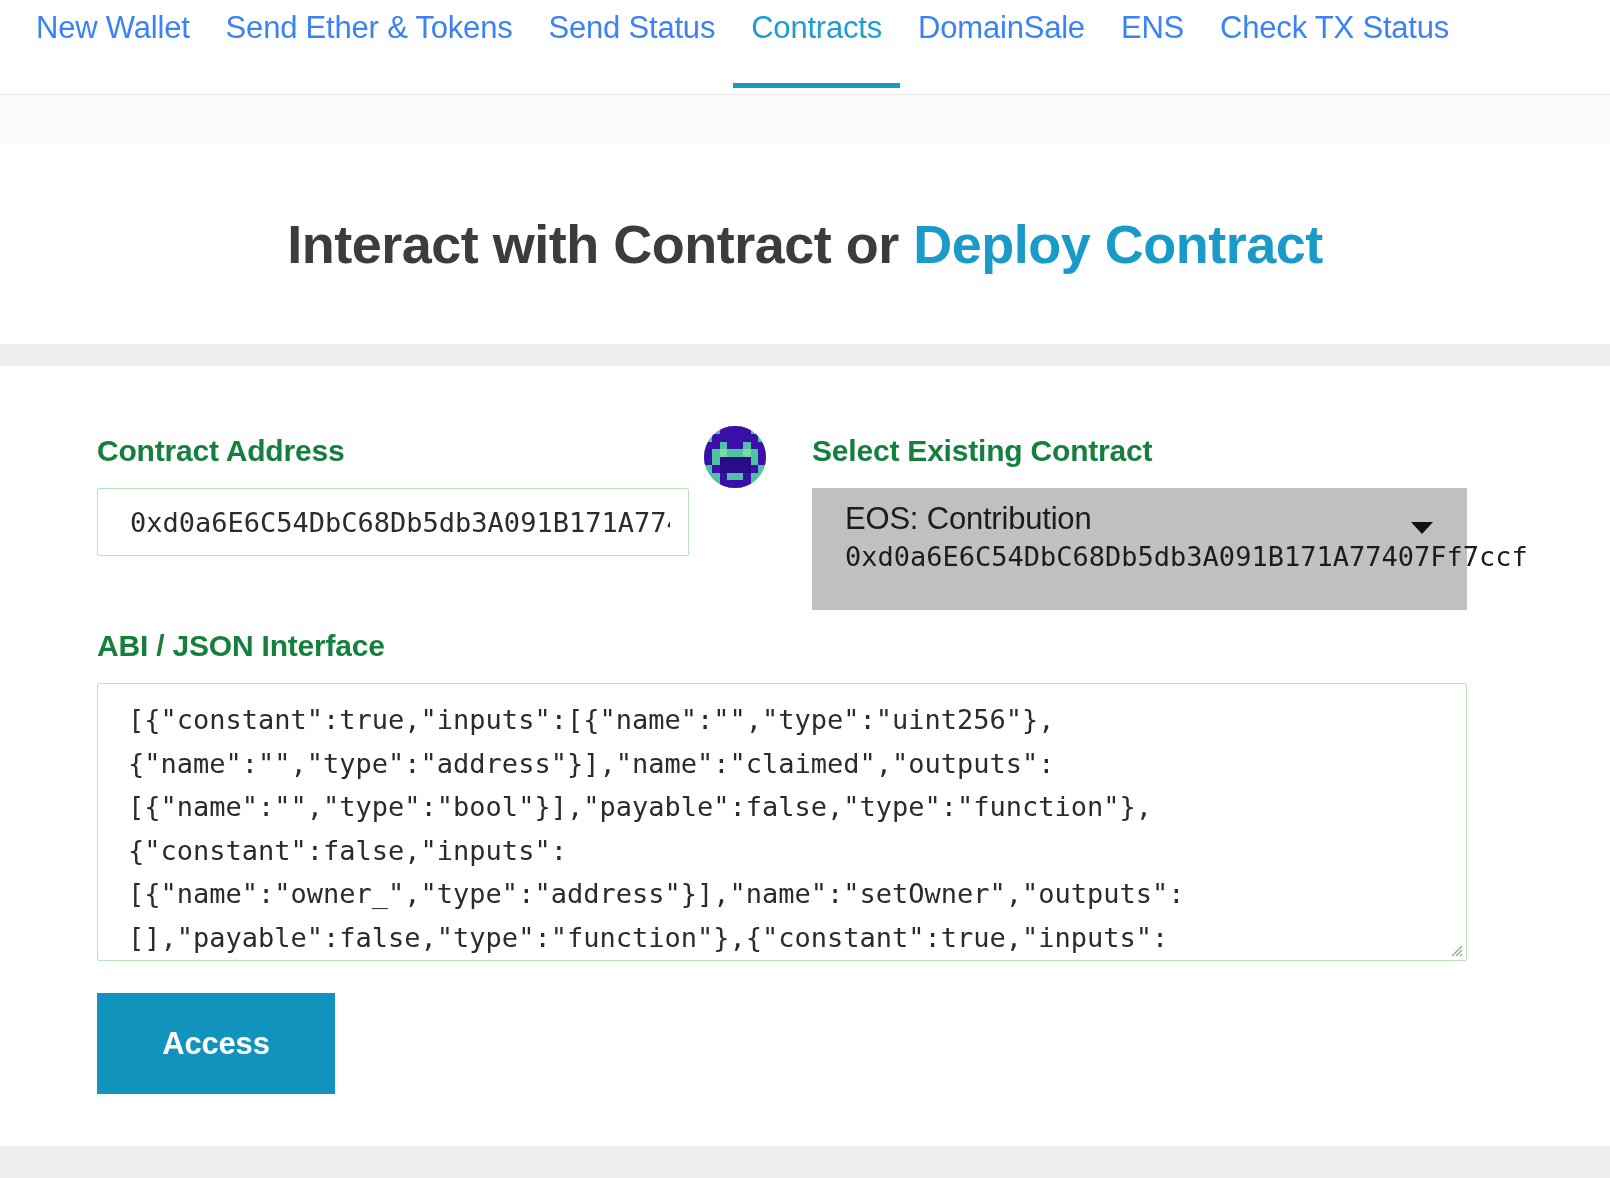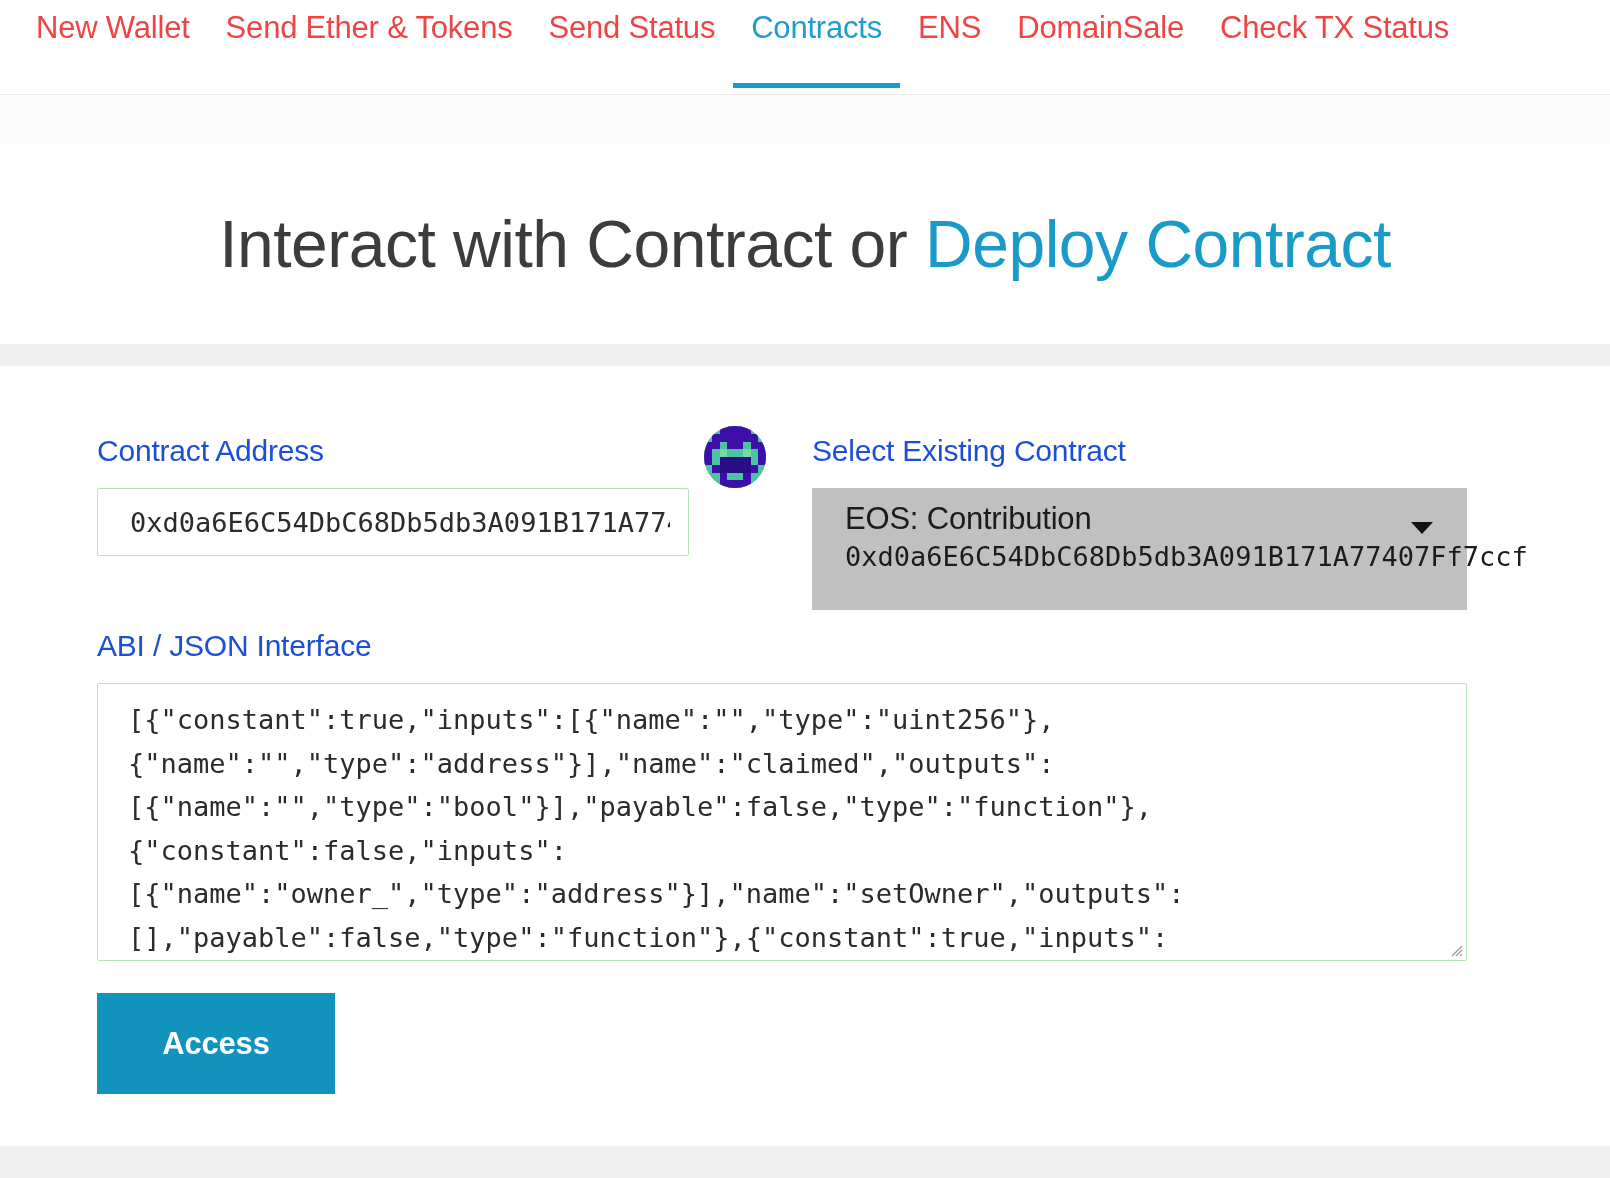--- a/index.html
+++ b/index.html
@@ -30,21 +30,21 @@
     overflow: hidden;
   }
   .nav-item {
     position: relative;
     display: flex;
     align-items: center;
     height: 96px;
     padding: 0 18px;
     box-sizing: border-box;
     font-size: 31px;
-    color: #ef4444;
+    color: #3b82f6;
     letter-spacing: -0.2px;
     cursor: pointer;
   }
   .nav-item .nav-label { line-height: 1; margin-top: -42px; }
   .nav-item.active { color: #1f9dd0; }
   .nav-item.active::after {
     content: "";
     position: absolute;
     left: 0; right: 0;
     bottom: 8px;
@@ -79,22 +79,22 @@
     position: absolute;
     left: 0; top: 144px;
     width: 1610px;
     height: 200px;
     background: #ffffff;
     display: flex;
     align-items: center;
     justify-content: center;
   }
   .title-text {
-    font-size: 66px;
-    font-weight: 400;
+    font-size: 54px;
+    font-weight: 700;
     color: #3c3c3c;
     letter-spacing: -0.5px;
     line-height: 1;
     white-space: nowrap;
     text-align: right;
   }
   .title-text .accent { color: #1a9ac9; }
 
   .card-gap {
     position: absolute;
@@ -115,22 +115,22 @@
   .bottom-gap {
     position: absolute;
     left: 0; top: 1146px;
     width: 1610px;
     height: 32px;
     background: #efefef;
   }
 
   .field-label {
     font-size: 30px;
-    font-weight: normal;
-    color: #1d4ed8;
+    font-weight: bold;
+    color: #15803d;
     letter-spacing: -0.2px;
     line-height: 1;
   }
 
   
   .addr-block {
     position: absolute;
     left: 97px;
     top: 70px;
     width: 592px;
@@ -275,25 +275,25 @@
 
   <div class="nav-item">
     <span class="nav-label">Send Status</span>
   </div>
 
   <div class="nav-item active">
     <span class="nav-label">Contracts</span>
   </div>
 
   <div class="nav-item">
+    <span class="nav-label">DomainSale</span>
+  </div>
+
+  <div class="nav-item">
     <span class="nav-label">ENS</span>
-  </div>
-
-  <div class="nav-item">
-    <span class="nav-label">DomainSale</span>
   </div>
 
   <div class="nav-item">
     <span class="nav-label">Check TX Status</span>
   </div>
 
 </div>
 <div class="nav-bottom-line"></div>
 <div class="nav-gap"></div>
 

